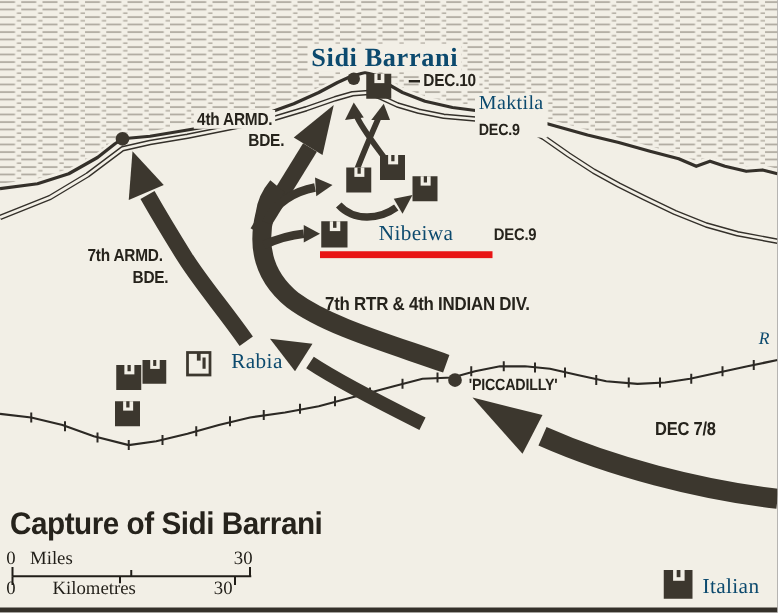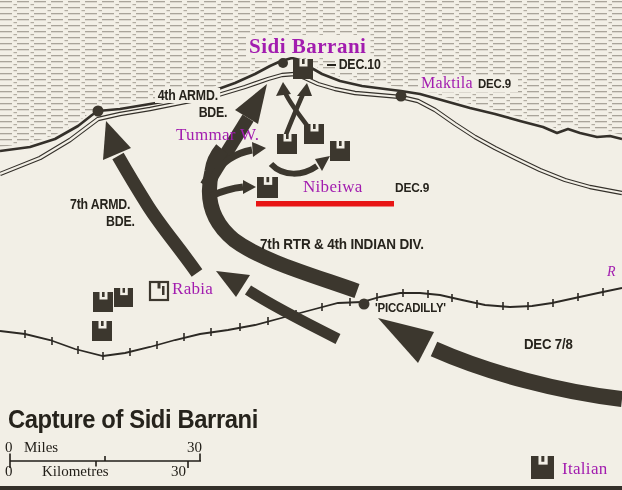--- a/index.html
+++ b/index.html
@@ -4,21 +4,21 @@
 <style>
   html,body{margin:0;padding:0;background:#888;}
   #stage{
     position:relative;width:622px;height:490px;overflow:hidden;
     background:#f2efe6;
     font-family:"Liberation Serif",serif;
     color:#1f1c17;
   }
   #map-art{position:absolute;left:0;top:0;}
   .lbl{position:absolute;white-space:nowrap;line-height:1.05;}
-  .serif-label{font-family:"Liberation Serif",serif;font-size:17px;letter-spacing:.3px;color:#a21caf;}
+  .serif-label{font-family:"Liberation Serif",serif;font-size:17px;letter-spacing:.3px;color:#0c4a6e;}
   .mil{font-family:"Liberation Sans",sans-serif;font-weight:bold;color:#26231c;
        transform:scaleX(.88);transform-origin:0 50%;letter-spacing:-.2px;}
   .paper-bg{background:#f2efe6;padding:0 3px;}
   .pair{display:flex;align-items:baseline;gap:5px;}
   #sidi-label{font-size:21px;font-weight:bold;letter-spacing:.5px;}
   #title{font-family:"Liberation Sans",sans-serif;font-weight:bold;font-size:25px;
          letter-spacing:-.4px;color:#26231c;transform:scaleX(.95);transform-origin:0 0;}
   .scale-txt{font-size:15px;font-family:"Liberation Serif",serif;color:#211e18;}
   .r-lbl{font-style:italic;font-size:14px;}
 </style>
@@ -181,42 +181,41 @@
     </g>
 
     <use href="#fortdef" transform="translate(531,456) scale(1.15)"></use>
 
     <rect x="0" y="486" width="622" height="4" fill="#34302a"></rect>
   </svg>
 
   <div class="lbl serif-label paper-bg" id="sidi-label" style="left:246px;top:35px;">Sidi Barrani</div>
   <div class="lbl mil paper-bg" style="left:336px;top:57px;font-size:14px;">DEC.10</div>
 
-  <div class="lbl pair paper-bg" style="left:418px;top:75px;">
+  <div class="lbl pair paper-bg" style="left:380px;top:75px;flex-direction:column;">
     <span class="serif-label" style="font-size:16px;">Maktila</span>
     <span class="mil" style="font-size:13px;">DEC.9</span>
   </div>
 
 
   <div class="lbl mil paper-bg" style="left:155px;top:88px;font-size:14px;">4th ARMD.</div>
   <div class="lbl mil paper-bg" style="left:196px;top:105px;font-size:14px;">BDE.</div>
 
-  <div class="lbl serif-label" style="left:176px;top:126px;">Tummar W.</div>
 
   <div class="lbl pair" style="left:303px;top:178px;gap:32px;">
     <span class="serif-label">Nibeiwa</span>
     <span class="mil" style="font-size:13.5px;">DEC.9</span>
   </div>
 
   <div class="lbl mil" style="left:70px;top:197px;font-size:14px;">7th ARMD.</div>
   <div class="lbl mil" style="left:106px;top:214px;font-size:14px;">BDE.</div>
 
   <div class="lbl mil" style="left:260px;top:236px;font-size:15px;transform:scaleX(.9);">7th RTR &amp; 4th INDIAN DIV.</div>
 
-  <div class="lbl serif-label" style="left:172px;top:280px;">Rabia</div>
+  <div class="lbl serif-label" style="left:185px;top:280px;">Rabia</div>
 
   <div class="lbl mil" style="left:375px;top:301px;font-size:13px;">'PICCADILLY'</div>
 
   <div class="lbl mil" style="left:524px;top:336px;font-size:15px;">DEC 7/8</div>
 
   <div class="lbl serif-label r-lbl" style="left:607px;top:265px;">R</div>
 
   <div class="lbl" id="title" style="left:8px;top:406px;">Capture of Sidi Barrani</div>
 
   <div class="lbl scale-txt" style="left:5px;top:440px;">0</div>

